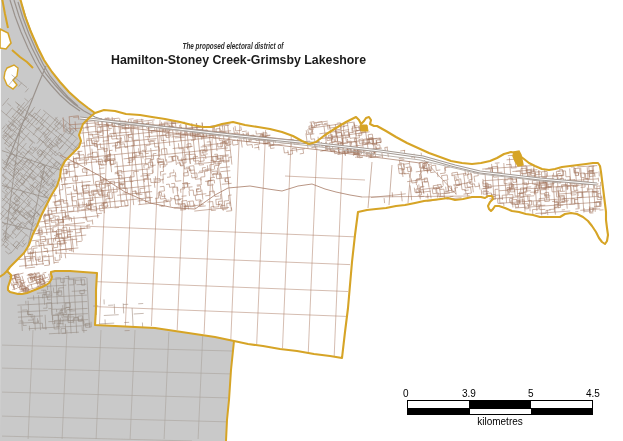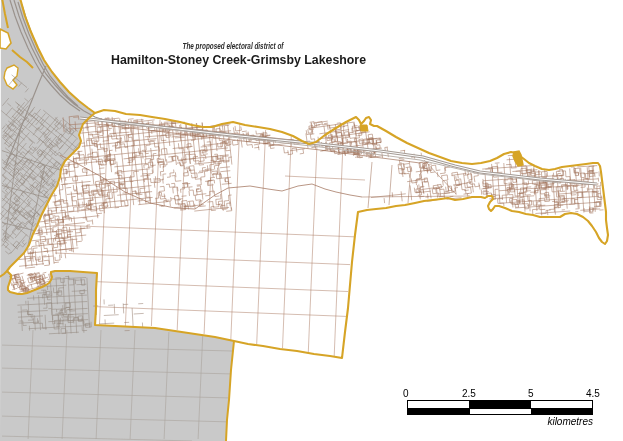--- a/index.html
+++ b/index.html
@@ -3,22 +3,22 @@
 <meta charset="utf-8">
 <style>
   html,body { margin:0; padding:0; background:#ffffff; }
   #page { position:relative; width:623px; height:441px; overflow:hidden;
           font-family:"Liberation Sans", sans-serif;padding-left:16px; }
   #map { position:absolute; left:0; top:0; }
   .sb  { position:absolute; left:407px; top:400px; width:186px; height:15px;
          border:1px solid #000; box-sizing:border-box; }
   .sb div { position:absolute; }
   .sl { position:absolute; font-size:10px; color:#000; }
-  .km { position:absolute; left:407px; top:416px; width:186px; text-align:right;
-        font-size:10px; font-style:italic; color:#000; }
+  .km { position:absolute; left:407px; top:416px; width:186px; text-align:center;
+        font-size:10px; color:#000; }
 </style>
 </head>
 <body>
 <div id="page">
 
   <div id="map"><svg width="623" height="441" viewBox="0 0 623 441" xmlns="http://www.w3.org/2000/svg">
 
 <rect x="0" y="0" width="623" height="441" fill="#ffffff"></rect>
 
 <path d="M1,0 L20,0 L25,16 L31,32 L38,48 L44,60 L52,72 L60,82 L69,92 L79,101 L88,108 L95,113 L94,114 L83,124 L79,135 L81,141 L79,147 L71,155 L65,161 L61,169 L60,177 L57,186 L51,196 L46,206 L41,216 L37,226 L33,234 L29,245 L24,253 L19,258 L14,263 L10,267 L7,271 L9,273 L11,275 L11,278 L10,281 L9,284 L8,287 L8,290 L10,292 L14,293 L18,294 L22,294 L27,293 L32,291 L37,289 L42,287 L46,285 L49,283 L51,280 L52,277 L51,274 L51,272 L55,271 L62,271 L70,271 L83,272 L97,273 L96,290 L96,308 L95,325 L115,326 L135,327 L155,328 L175,331 L195,334 L215,337 L234,341 L231,370 L229,400 L227,420 L226,441 L0,441 Z" fill="#c9c9c9" stroke="none"></path>
@@ -101,18 +101,18 @@
     <div style="left:61px;top:0;width:62px;height:6.5px;background:#000;"></div>
 
     <div style="left:0;top:6.5px;width:62px;height:6.5px;background:#000;"></div>
 
     <div style="left:123px;top:6.5px;width:61px;height:6.5px;background:#000;"></div>
 
     <div style="left:0;top:6.5px;width:184px;height:0;border-top:0.5px solid #000;"></div>
   </div>
 
   <div class="sl" style="left:403px;top:388px;">0</div>
-  <div class="sl" style="left:462px;top:388px;">2.5</div>
+  <div class="sl" style="left:462px;top:388px;">3.9</div>
   <div class="sl" style="left:528px;top:388px;">5</div>
   <div class="sl" style="left:586px;top:388px;">4.5</div>
 
   <div class="km">kilometres</div>
 </div>
 
 </body></html>

